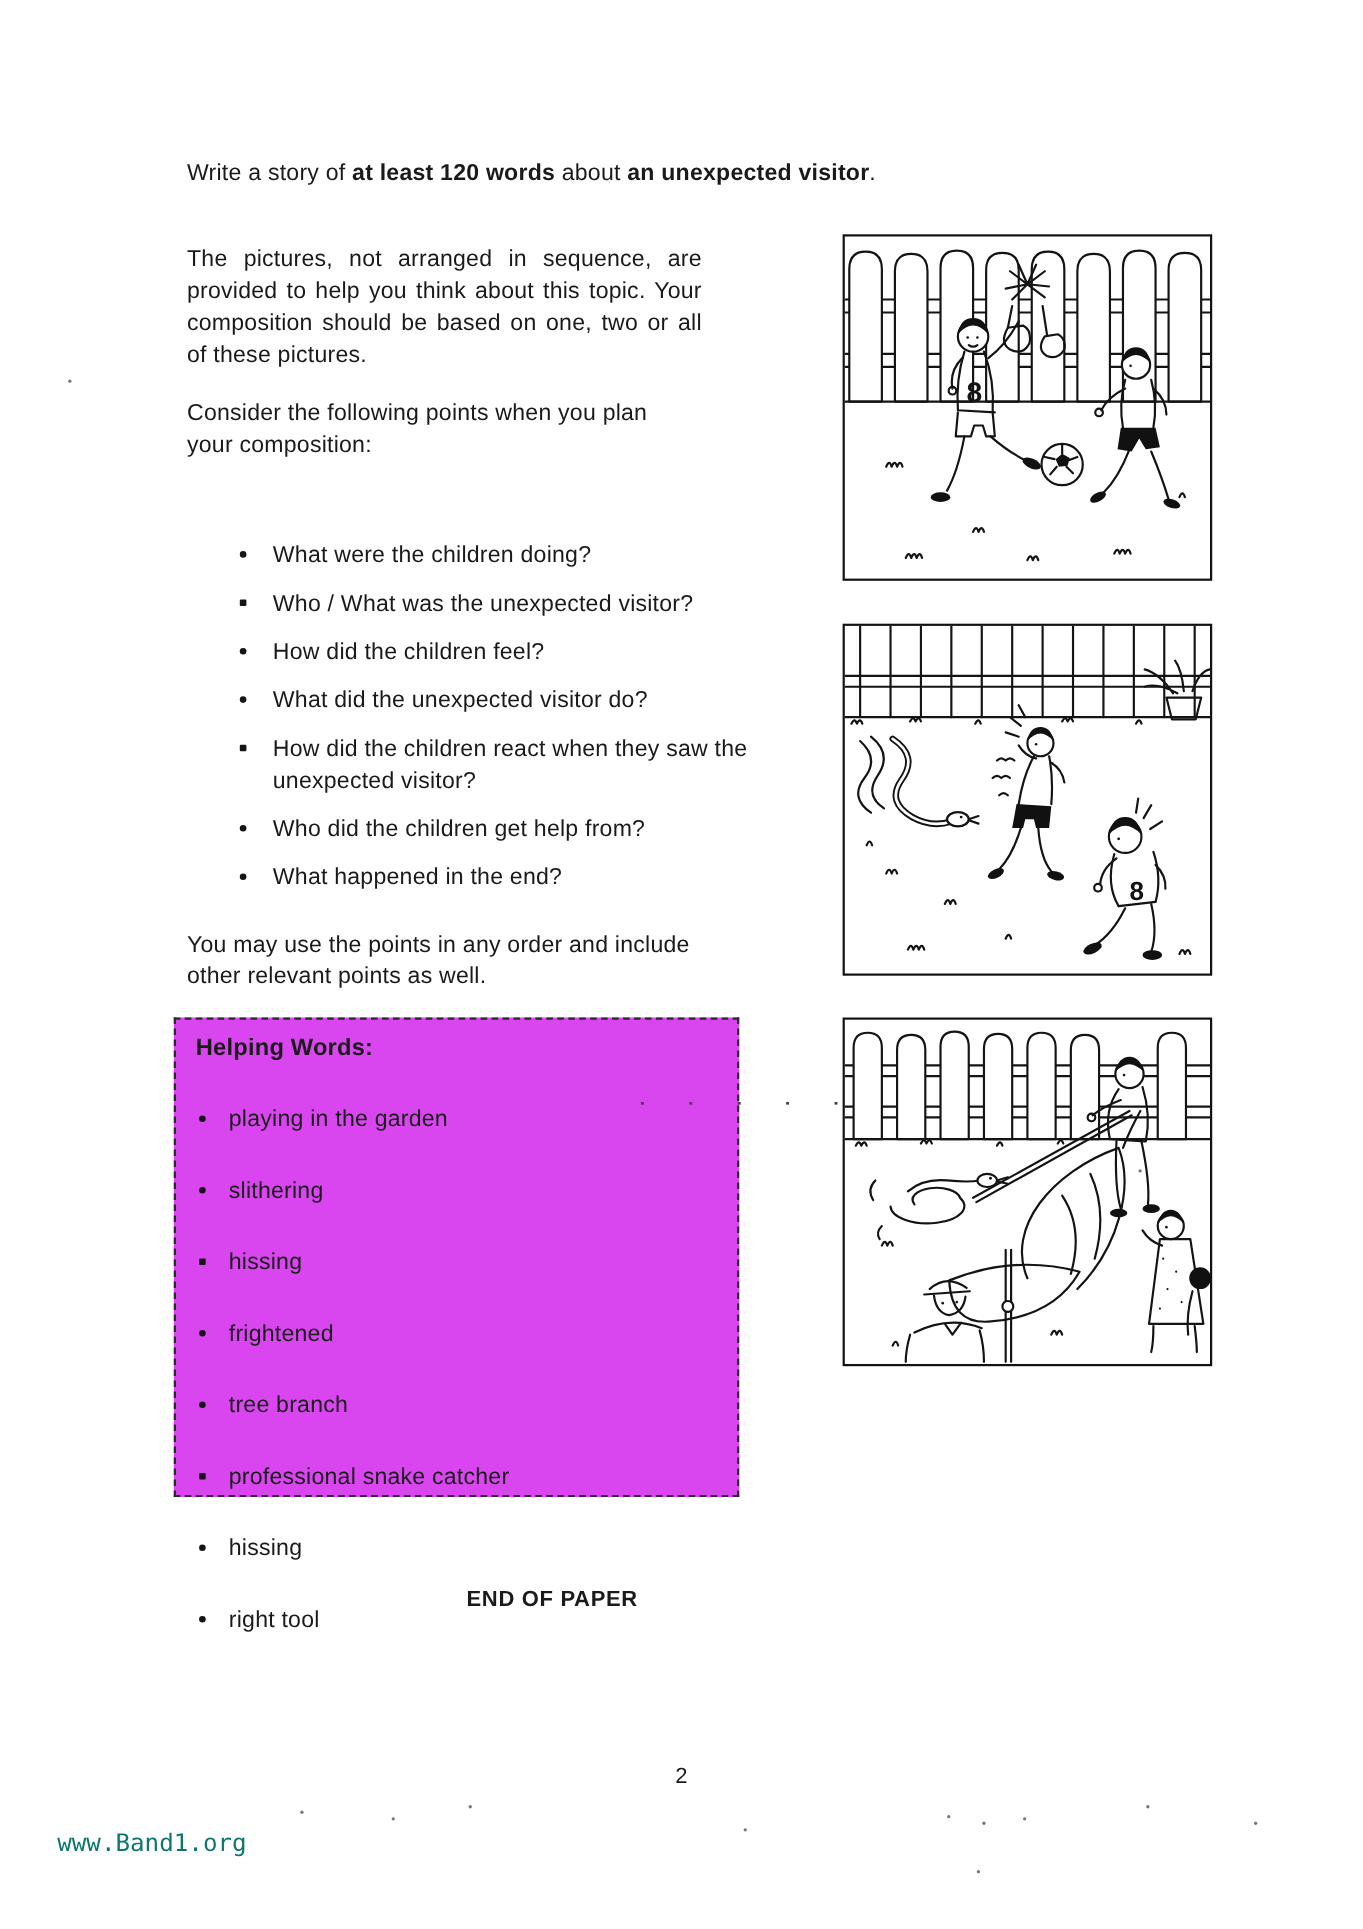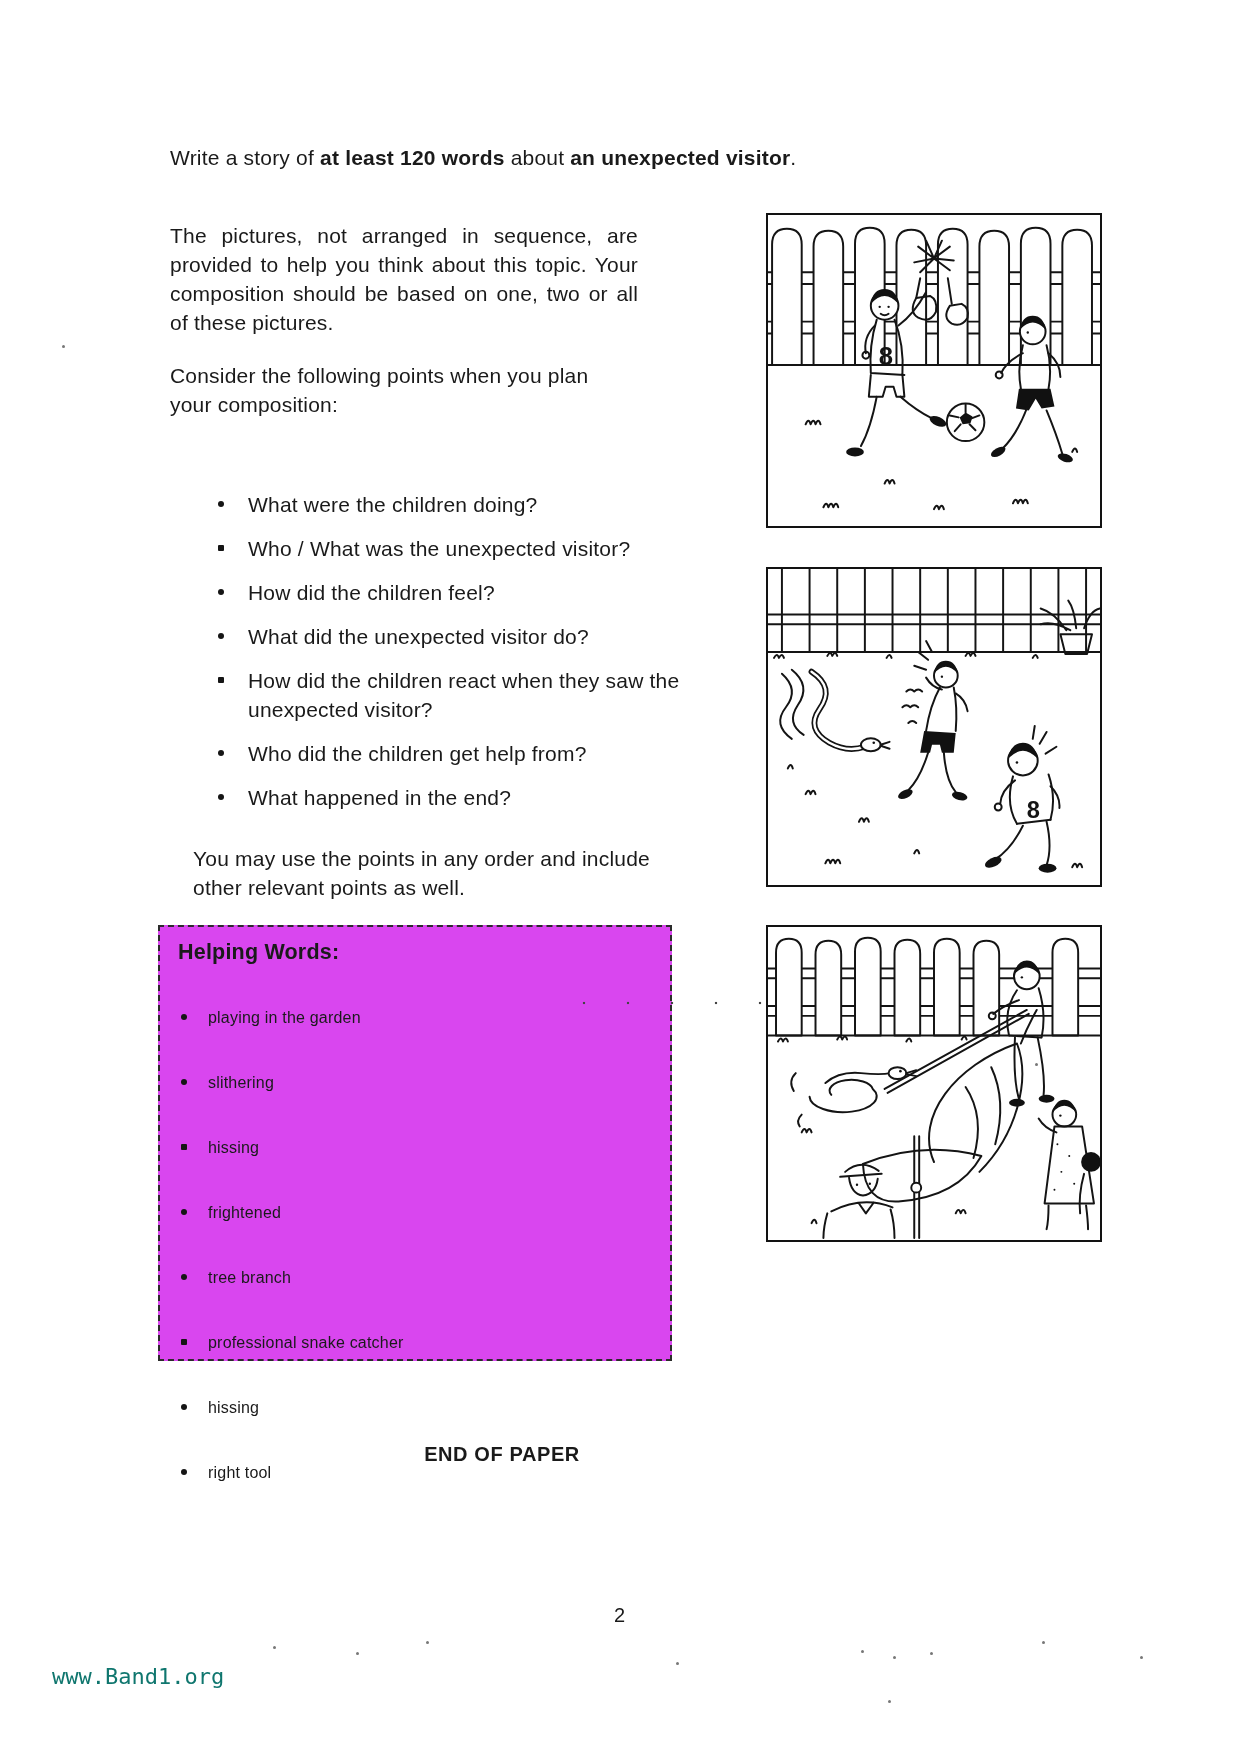--- a/index.html
+++ b/index.html
@@ -6,21 +6,21 @@
   .page{
     position:relative;width:1239px;height:1754px;background:#ffffff;
     font-family:"Liberation Sans",sans-serif;color:#1a1a1a;overflow:hidden;
   }
   .abs{position:absolute;}
   .prompt{left:170px;top:146px;width:720px;font-size:21px;letter-spacing:.2px;}
   .prompt b{font-weight:bold;}
   .para{font-size:21px;line-height:29px;text-align:justify;letter-spacing:.2px;}
   .intro{left:170px;top:221px;width:468px;}
   .consider{left:170px;top:361px;width:462px;text-align:left;}
-  .note{left:170px;top:844px;width:462px;text-align:left;margin-left:23px;}
+  .note{left:170px;top:844px;width:462px;text-align:left;}
 
   ul.points{left:198px;top:474px;width:478px;margin:16px;padding:0;list-style:none;}
   ul.points li{
     position:relative;padding-left:34px;margin-bottom:15px;
     font-size:21px;line-height:29px;letter-spacing:.2px;
   }
   ul.points li::before{
     content:"";position:absolute;left:4px;top:11px;width:6px;height:6px;
     background:#151515;border-radius:50%;
   }
@@ -28,21 +28,21 @@
   ul.points li:nth-child(5)::before{border-radius:1px;}
 
   .helping-box{
     left:158px;top:925px;width:514px;height:436px;box-sizing:border-box;
     border:2px dashed #2b2b2b;background:#d946ef;padding:11px 10px 0 18px;
   }
   .helping-box h3{margin:0;font-size:21.5px;line-height:29px;letter-spacing:.2px;}
   ul.helping{margin:12px 0 0 0;padding:0;list-style:none;}
   ul.helping li{
     position:relative;padding-left:30px;margin-bottom:14px;
-    font-size:16px;line-height:29px;letter-spacing:.2px;margin-top:36px;
+    font-size:21px;line-height:29px;letter-spacing:.2px;margin-top:36px;
   }
   ul.helping li::before{
     content:"";position:absolute;left:3px;top:11px;width:6px;height:6px;
     background:#151515;border-radius:50%;
   }
   ul.helping li:nth-child(3)::before,
   ul.helping li:nth-child(6)::before{border-radius:1px;}
 
   .figure{
     position:absolute;left:766px;width:336px;box-sizing:border-box;

